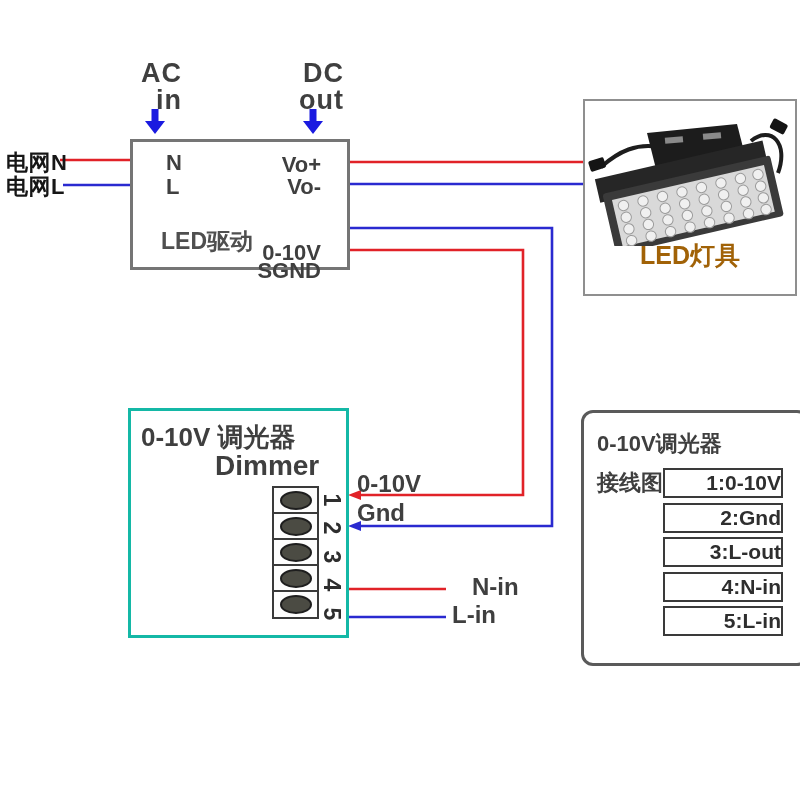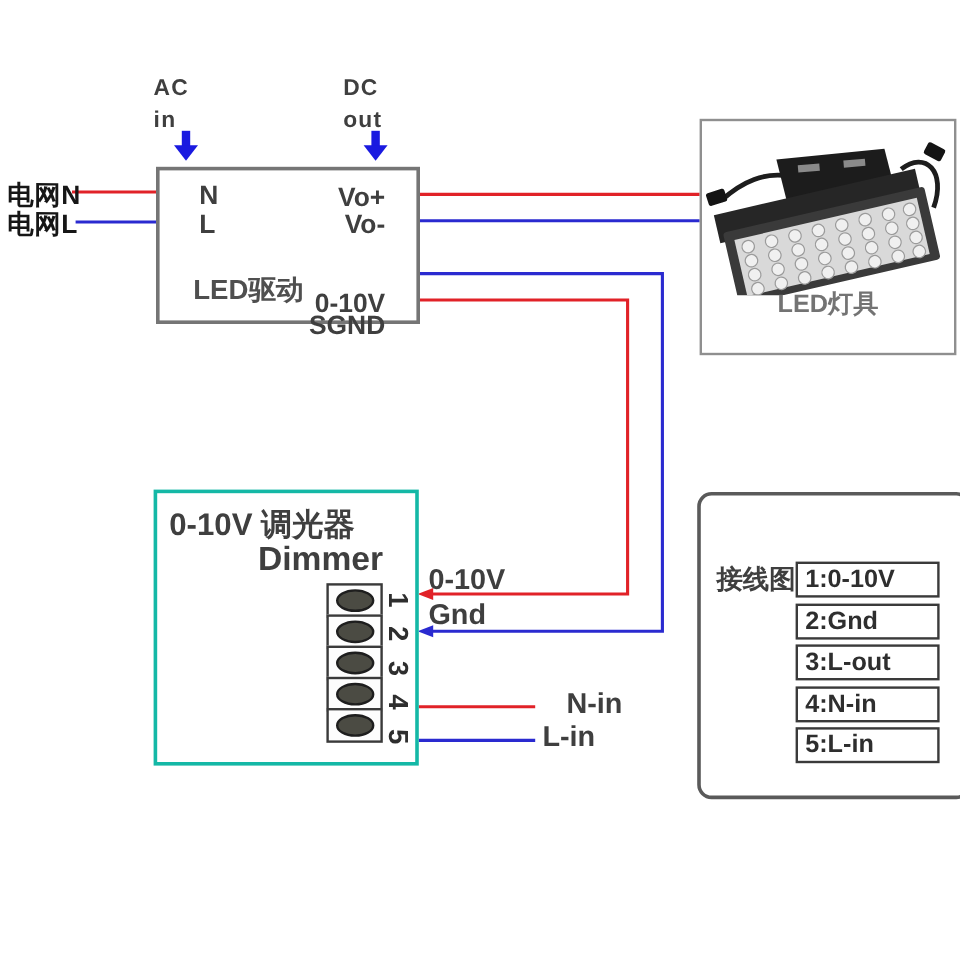--- a/index.html
+++ b/index.html
@@ -2,30 +2,30 @@
 <html><head>
 <meta charset="utf-8">
 <style>
   html,body{margin:0;padding:0;}
   body{
     width:800px;height:800px;background:#ffffff;
     font-family:"Liberation Sans","DejaVu Sans",sans-serif;
     position:relative;overflow:hidden;
   }
   #stage{position:absolute;left:0;top:0;width:800px;height:800px;}
-  .abs{position:absolute;}
+  .abs{position:absolute;text-align:right;}
   .lbl{color:#3f3f3f;font-weight:bold;white-space:nowrap;}
   .box{position:absolute;background:#fff;box-sizing:border-box;}
   #wire-layer{position:absolute;left:0;top:0;width:800px;height:800px;pointer-events:none;}
 
   
   .mains-lbl{font-size:22px;color:#161616;letter-spacing:0.5px;}
 
   
-  .flow-lbl{font-size:19px;line-height:27px;text-align:left;color:#3f3f3f;letter-spacing:1px;}
+  .flow-lbl{font-size:27px;line-height:27px;text-align:right;color:#3f3f3f;letter-spacing:1px;}
 
   
   #driver-box{left:130px;top:139px;width:220px;height:131px;border:3px solid #757575;}
   
   #dimmer-box{left:128px;top:408px;width:221px;height:230px;border:3px solid #14b8a6;}
   
   #fixture-box{left:583px;top:99px;width:214px;height:197px;border:2px solid #8f8f8f;}
   
   #legend-box{left:581px;top:410px;width:228px;height:256px;border:3px solid #5a5a5a;border-radius:12px;}
 
@@ -159,21 +159,21 @@
             <circle cx="58" cy="116" r="5.2"></circle>
             <circle cx="78" cy="116" r="5.2"></circle>
             <circle cx="98" cy="116" r="5.2"></circle>
             <circle cx="118" cy="116" r="5.2"></circle>
             <circle cx="138" cy="116" r="5.2"></circle>
             <circle cx="158" cy="116" r="5.2"></circle>
             <circle cx="176" cy="116" r="5.2"></circle>
         </g>
       </g>
     </svg>
-    <div class="abs lbl" style="left:0;top:138px;width:100%;text-align:center;font-size:21px;color:#737373;">LED灯具</div>
+    <div class="abs lbl" style="left:0;top:138px;width:100%;text-align:center;font-size:25px;color:#a16207;">LED灯具</div>
   </div>
 
   <div class="box" id="dimmer-box">
     <div class="abs lbl" style="left:10px;top:9px;font-size:26px;">0-10V 调光器</div>
     <div class="abs lbl" style="left:84px;top:39px;font-size:28px;">Dimmer</div>
   </div>
 
   <div class="abs" id="terminal-block">
     <div class="term-cell">
         <div class="screw"></div>
@@ -197,20 +197,21 @@
   <div class="abs term-num" style="left:319px;top:544px;">3</div>
   <div class="abs term-num" style="left:319px;top:572px;">4</div>
   <div class="abs term-num" style="left:319px;top:601px;">5</div>
 
   <div class="abs lbl wire-tag" style="left:357px;top:470px;">0-10V</div>
   <div class="abs lbl wire-tag" style="left:357px;top:499px;">Gnd</div>
   <div class="abs lbl wire-tag" style="left:472px;top:573px;">N-in</div>
   <div class="abs lbl wire-tag" style="left:452px;top:601px;">L-in</div>
 
   <div class="box" id="legend-box">
+    <div class="abs lbl" style="left:13px;top:16px;font-size:22px;">0-10V调光器</div>
     <div class="abs lbl" style="left:13px;top:55px;font-size:22px;">接线图</div>
   </div>
   <div class="abs" id="legend-rows">
     <div class="legend-row">1:0-10V</div>
     <div class="legend-row">2:Gnd</div>
     <div class="legend-row">3:L-out</div>
     <div class="legend-row">4:N-in</div>
     <div class="legend-row">5:L-in</div>
   </div>
 

